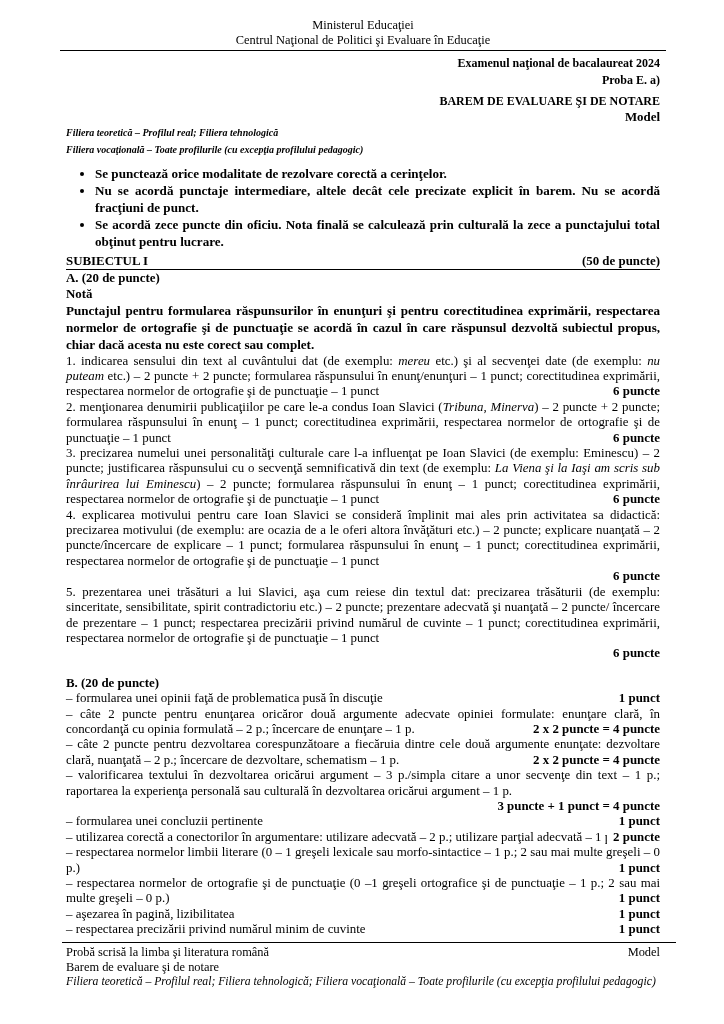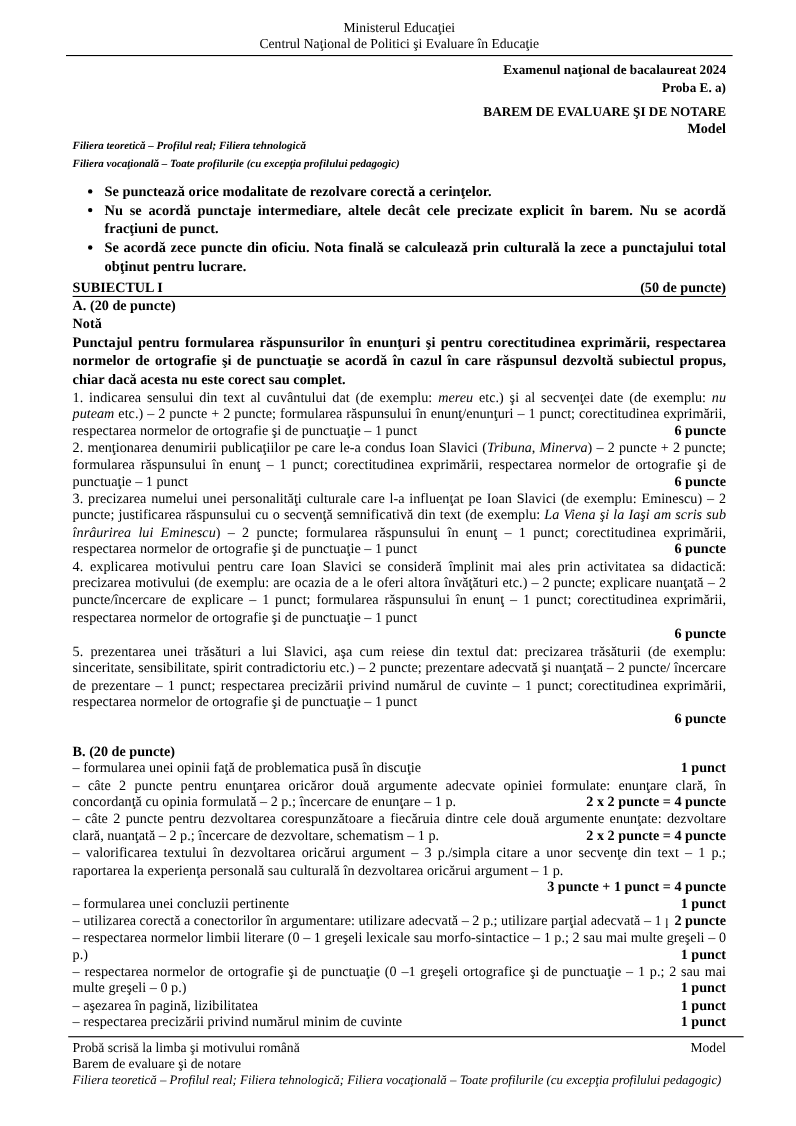--- a/index.html
+++ b/index.html
@@ -136,21 +136,21 @@
   </div>
 
   <div class="item">
     <span>– respectarea precizării privind numărul minim de cuvinte</span>
     <span class="pts">1 punct</span>
   </div>
 
   <div class="footer">
     <div class="f-rule"></div>
     <div class="f-row">
-      <span>Probă scrisă la limba şi motivului română</span>
+      <span>Probă scrisă la limba şi literatura română</span>
       <span>Model</span>
     </div>
     <div class="f-plain">Barem de evaluare şi de notare</div>
     <div class="f-italic">Filiera teoretică – Profilul real; Filiera tehnologică; Filiera vocaţională – Toate profilurile (cu excepţia profilului pedagogic)</div>
 
   </div>
 
 </div>
 
 </body></html>

